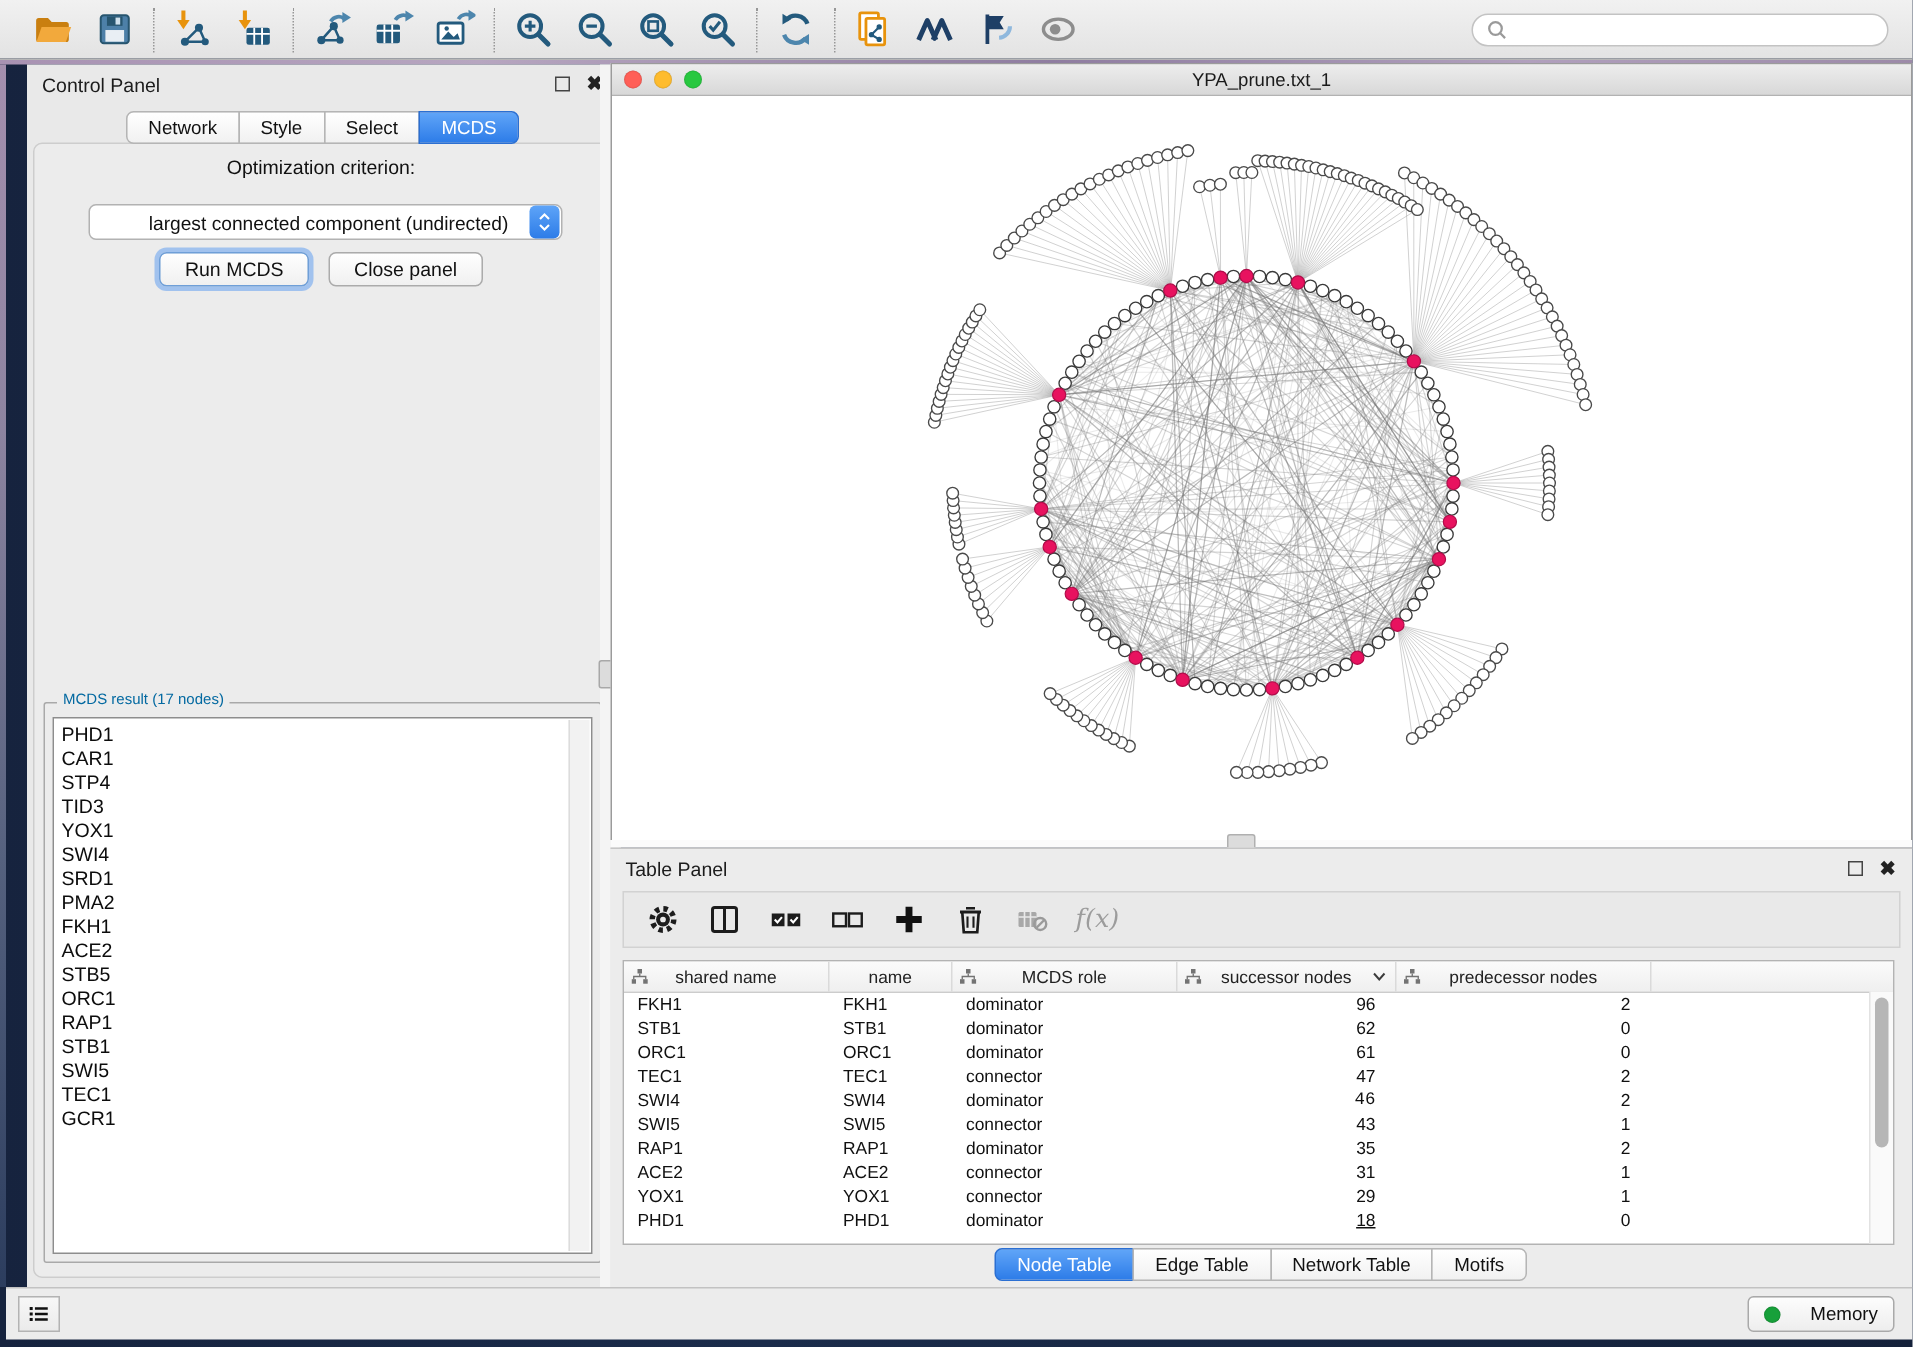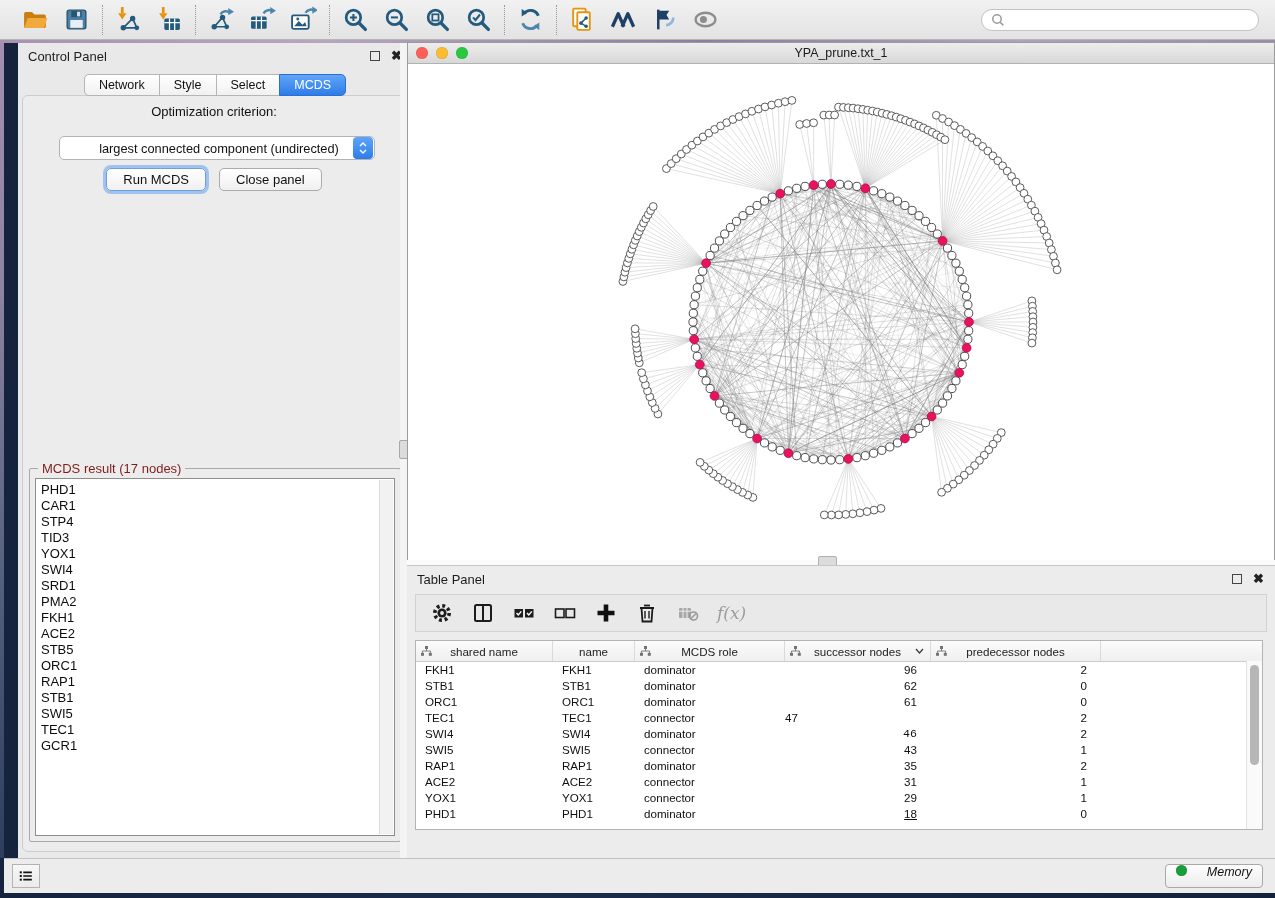--- a/index.html
+++ b/index.html
@@ -45,21 +45,21 @@
     border:1px solid #b2b2b2;border-radius:5px;display:flex;align-items:center;box-sizing:border-box;}
   .dropdown .dd-text{flex:1;font-size:12.8px;padding-left:9px;text-align:center;color:#111;margin-left:16px;}
   .dd-stepper{width:20px;height:22px;border-radius:4px;background:linear-gradient(#5ea4f8,#2d7ce8);
     display:flex;flex-direction:column;align-items:center;justify-content:center;gap:2px;margin-right:1px;}
   .dd-stepper svg{display:block;}
   .btn-row{position:absolute;left:0;top:72px;width:100%;display:flex;justify-content:center;gap:13px;}
   .push-btn{background:linear-gradient(#ffffff,#f0f0f0);border:1px solid #ababab;border-radius:5px;
     font-size:13px;padding:3px 16px;color:#111;font-family:"Liberation Sans",sans-serif;}
   .push-btn.focused{box-shadow:0 0 0 3px rgba(100,160,240,.55);border-color:#6f9fd8;}
   .result-group{position:absolute;left:6px;top:372px;width:370px;height:372px;border:1px solid #a9a9a9;border-radius:2px;}
-  .result-title{position:absolute;left:8px;top:-8px;background:#ececec;padding:0 4px;font-size:13px;color:#7f1d1d;}
+  .result-title{position:absolute;left:8px;top:-8px;background:#ececec;padding:0 4px;font-size:10px;color:#0369a1;}
   .result-list{position:absolute;left:5px;top:9px;right:5px;bottom:5px;background:#fff;border:1px solid #8d8d8d;overflow:hidden;}
   .result-items{padding:3px 0 0 5px;font-size:13px;line-height:16px;color:#0c0c0c;}
   .result-scroll{position:absolute;right:1px;top:1px;bottom:1px;width:13px;background:#f2f2f2;border-left:1px solid #dcdcdc;}
   
   .net-win{position:absolute;left:407px;top:42px;width:868px;height:518px;background:#fff;
     border:1px solid #9b9b9b;box-sizing:border-box;}
   .net-titlebar{height:20px;background:linear-gradient(#ededed,#d8d8d8);border-bottom:1px solid #b2b2b2;
     position:relative;display:flex;align-items:center;justify-content:center;font-size:12.4px;color:#1a1a1a;}
   .lights{position:absolute;left:8px;top:4px;display:flex;gap:8px;}
   .light{width:12px;height:12px;border-radius:50%;box-shadow:inset 0 0 1px rgba(0,0,0,.35);}
@@ -88,21 +88,21 @@
   .tp-cell{font-size:11.6px;color:#101010;box-sizing:border-box;white-space:nowrap;overflow:hidden;}
   .nt-scroll{position:absolute;right:0;top:20px;bottom:0;width:15px;background:#fafafa;border-left:1px solid #e2e2e2;}
   .nt-thumb{position:absolute;left:3px;top:4px;width:9px;height:100px;background:#b6b6b6;border-radius:5px;}
   .tp-tabs{position:absolute;left:0;bottom:4px;width:100%;display:flex;justify-content:center;}
   
   .status-bar{position:absolute;left:4px;top:858px;width:1271px;height:35px;background:#ececec;
     border-top:1px solid #c2c2c2;box-sizing:border-box;}
   .list-btn{position:absolute;left:8px;top:5px;width:28px;height:24px;background:linear-gradient(#f7f7f7,#ebebeb);
     border:1px solid #b3b3b3;display:flex;align-items:center;justify-content:center;}
   .memory-btn{position:absolute;right:12px;top:5px;height:24px;background:linear-gradient(#fdfdfd,#ededed);
-    border:1px solid #a9a9a9;border-radius:4px;display:flex;gap:20px;padding:0 10px;font-size:12.5px;color:#111;font-style:italic;}
+    border:1px solid #a9a9a9;border-radius:4px;display:flex;align-items:center;gap:20px;padding:0 10px;font-size:12.5px;color:#111;}
   .mem-dot{width:11px;height:11px;border-radius:50%;background:#17a03a;box-shadow:inset 0 0 1px rgba(0,0,0,.4);}
 </style>
 </head>
 <body>
 
 <div class="toolbar">
   <div class="tb-group">
     <button class="tb-btn">
       <svg width="27" height="27" viewBox="0 0 26 26">
           <path d="M2 7.5c0-1 .7-1.7 1.6-1.7h6l2.4 2.5h9.4c.9 0 1.6.7 1.6 1.7v9.5c0 1-.7 1.7-1.6 1.7H3.6c-.9 0-1.6-.7-1.6-1.7z" fill="#c97f10"></path>
@@ -1292,21 +1292,21 @@
           <div class="tp-cell" style="width: 137px; text-align: left; padding: 0px 0px 0px 9px;">ORC1</div>
           <div class="tp-cell" style="width: 82px; text-align: left; padding: 0px 0px 0px 9px;">ORC1</div>
           <div class="tp-cell" style="width: 150px; text-align: left; padding: 0px 0px 0px 9px;">dominator</div>
           <div class="tp-cell" style="width: 146px; text-align: right; padding: 0px 14px 0px 0px;">61</div>
           <div class="tp-cell" style="width: 170px; text-align: right; padding: 0px 14px 0px 0px;">0</div>
         </div>
         <div class="tp-row">
           <div class="tp-cell" style="width: 137px; text-align: left; padding: 0px 0px 0px 9px;">TEC1</div>
           <div class="tp-cell" style="width: 82px; text-align: left; padding: 0px 0px 0px 9px;">TEC1</div>
           <div class="tp-cell" style="width: 150px; text-align: left; padding: 0px 0px 0px 9px;">connector</div>
-          <div class="tp-cell" style="width: 146px; text-align: left; padding: 0px 14px 0px 0px;">47</div>
+          <div class="tp-cell" style="width: 146px; text-align: right; padding: 0px 14px 0px 0px;">47</div>
           <div class="tp-cell" style="width: 170px; text-align: right; padding: 0px 14px 0px 0px;">2</div>
         </div>
         <div class="tp-row">
           <div class="tp-cell" style="width: 137px; text-align: left; padding: 0px 0px 0px 9px;">SWI4</div>
           <div class="tp-cell" style="width: 82px; text-align: left; padding: 0px 0px 0px 9px;">SWI4</div>
           <div class="tp-cell" style="width: 150px; text-align: left; padding: 0px 0px 0px 9px;">dominator</div>
           <div class="tp-cell" style="width: 146px; text-align: right; padding: 0px 14px 0px 0px; font-family: Liberation Mono, monospace;">46</div>
           <div class="tp-cell" style="width: 170px; text-align: right; padding: 0px 14px 0px 0px;">2</div>
         </div>
         <div class="tp-row">
@@ -1342,20 +1342,26 @@
           <div class="tp-cell" style="width: 82px; text-align: left; padding: 0px 0px 0px 9px;">PHD1</div>
           <div class="tp-cell" style="width: 150px; text-align: left; padding: 0px 0px 0px 9px;">dominator</div>
           <div class="tp-cell" style="width: 146px; text-align: right; padding: 0px 14px 0px 0px; text-decoration: underline;">18</div>
           <div class="tp-cell" style="width: 170px; text-align: right; padding: 0px 14px 0px 0px;">0</div>
         </div>
       </div>
     <div class="nt-scroll">
         <div class="nt-thumb"></div>
       </div>
   </div>
+  <div class="tp-tabs">
+      <button class="seg active">Node Table</button>
+      <button class="seg">Edge Table</button>
+      <button class="seg">Network Table</button>
+      <button class="seg">Motifs</button>
+    </div>
 </div>
 
 <div class="status-bar">
   <button class="list-btn">
     <svg width="18" height="16" viewBox="0 0 18 16">
         <rect x="1" y="2" width="2.6" height="2.6" fill="#111"></rect>
         <rect x="1" y="6.7" width="2.6" height="2.6" fill="#111"></rect>
         <rect x="1" y="11.4" width="2.6" height="2.6" fill="#111"></rect>
         <path d="M5.5 3.3h11M5.5 8h11M5.5 12.7h11" stroke="#111" stroke-width="2.2"></path>
       </svg>

